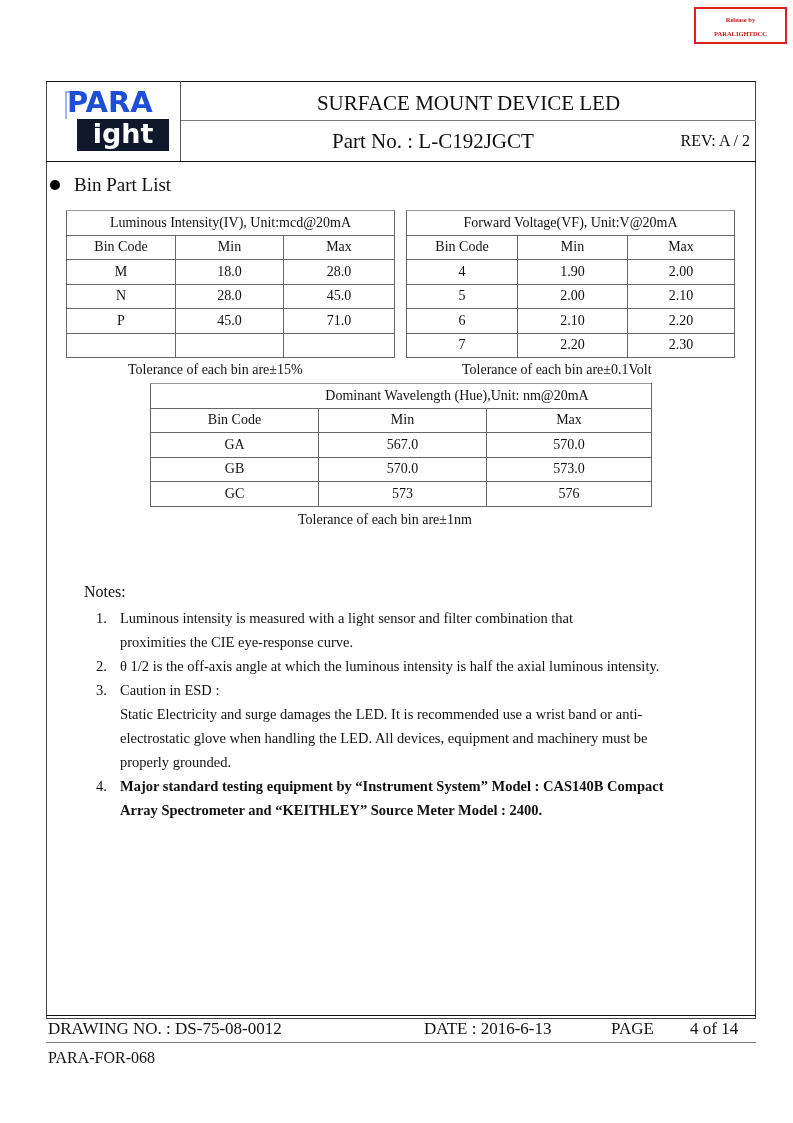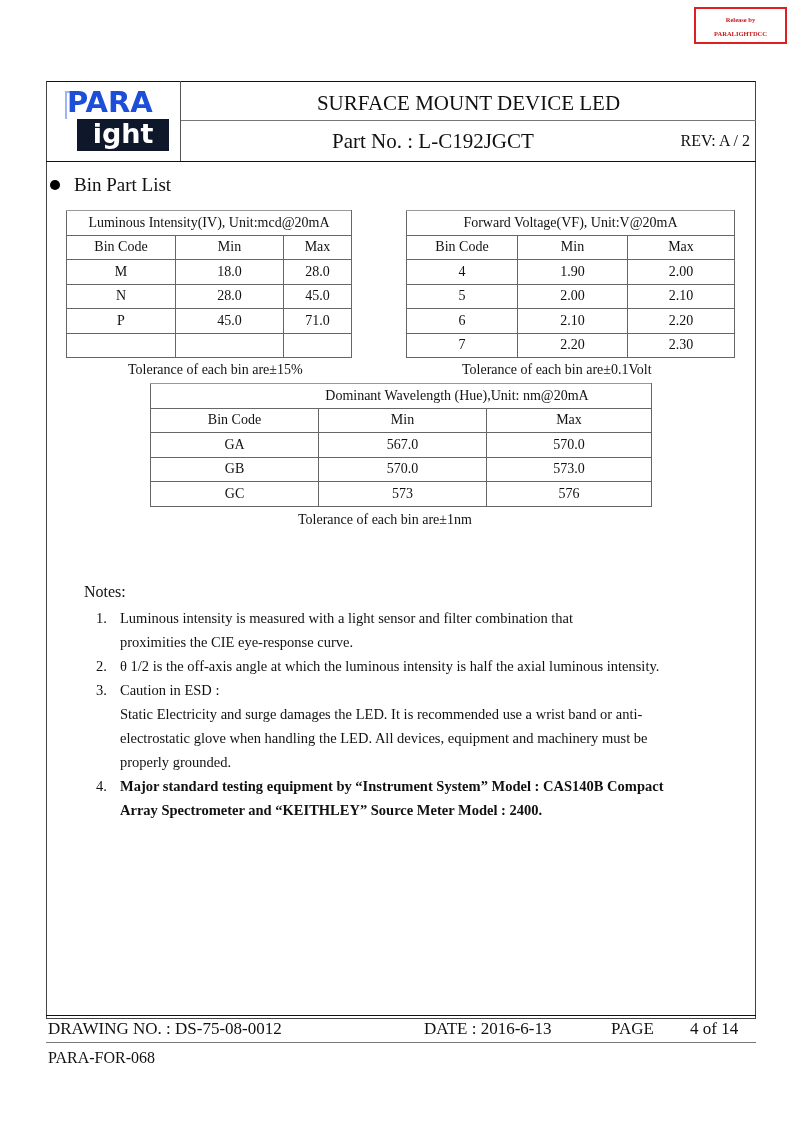--- a/index.html
+++ b/index.html
@@ -85,21 +85,21 @@
 <div class="abs hdr-row2">
   <span class="hdr-part">Part No. : L-C192JGCT</span>
   <span class="hdr-rev">REV: A / 2</span>
 </div>
 <div class="abs hdr-bottom"></div>
 
 <div class="abs sect">
   <span class="dot"></span><span>Bin Part List</span>
 </div>
 
-<table class="bin" style="left:66px; top:210px; width:286px;">
+<table class="bin" style="left:66px; top:210px; width:329px;">
   <tbody>
       <tr>
     <td colspan="3">Luminous Intensity(IV), Unit:mcd@20mA</td>
   </tr>
   <tr>
     <td style="width:108px">Bin Code</td>
     <td style="width:107px">Min</td>
     <td>Max</td>
   </tr>
   <tr>

